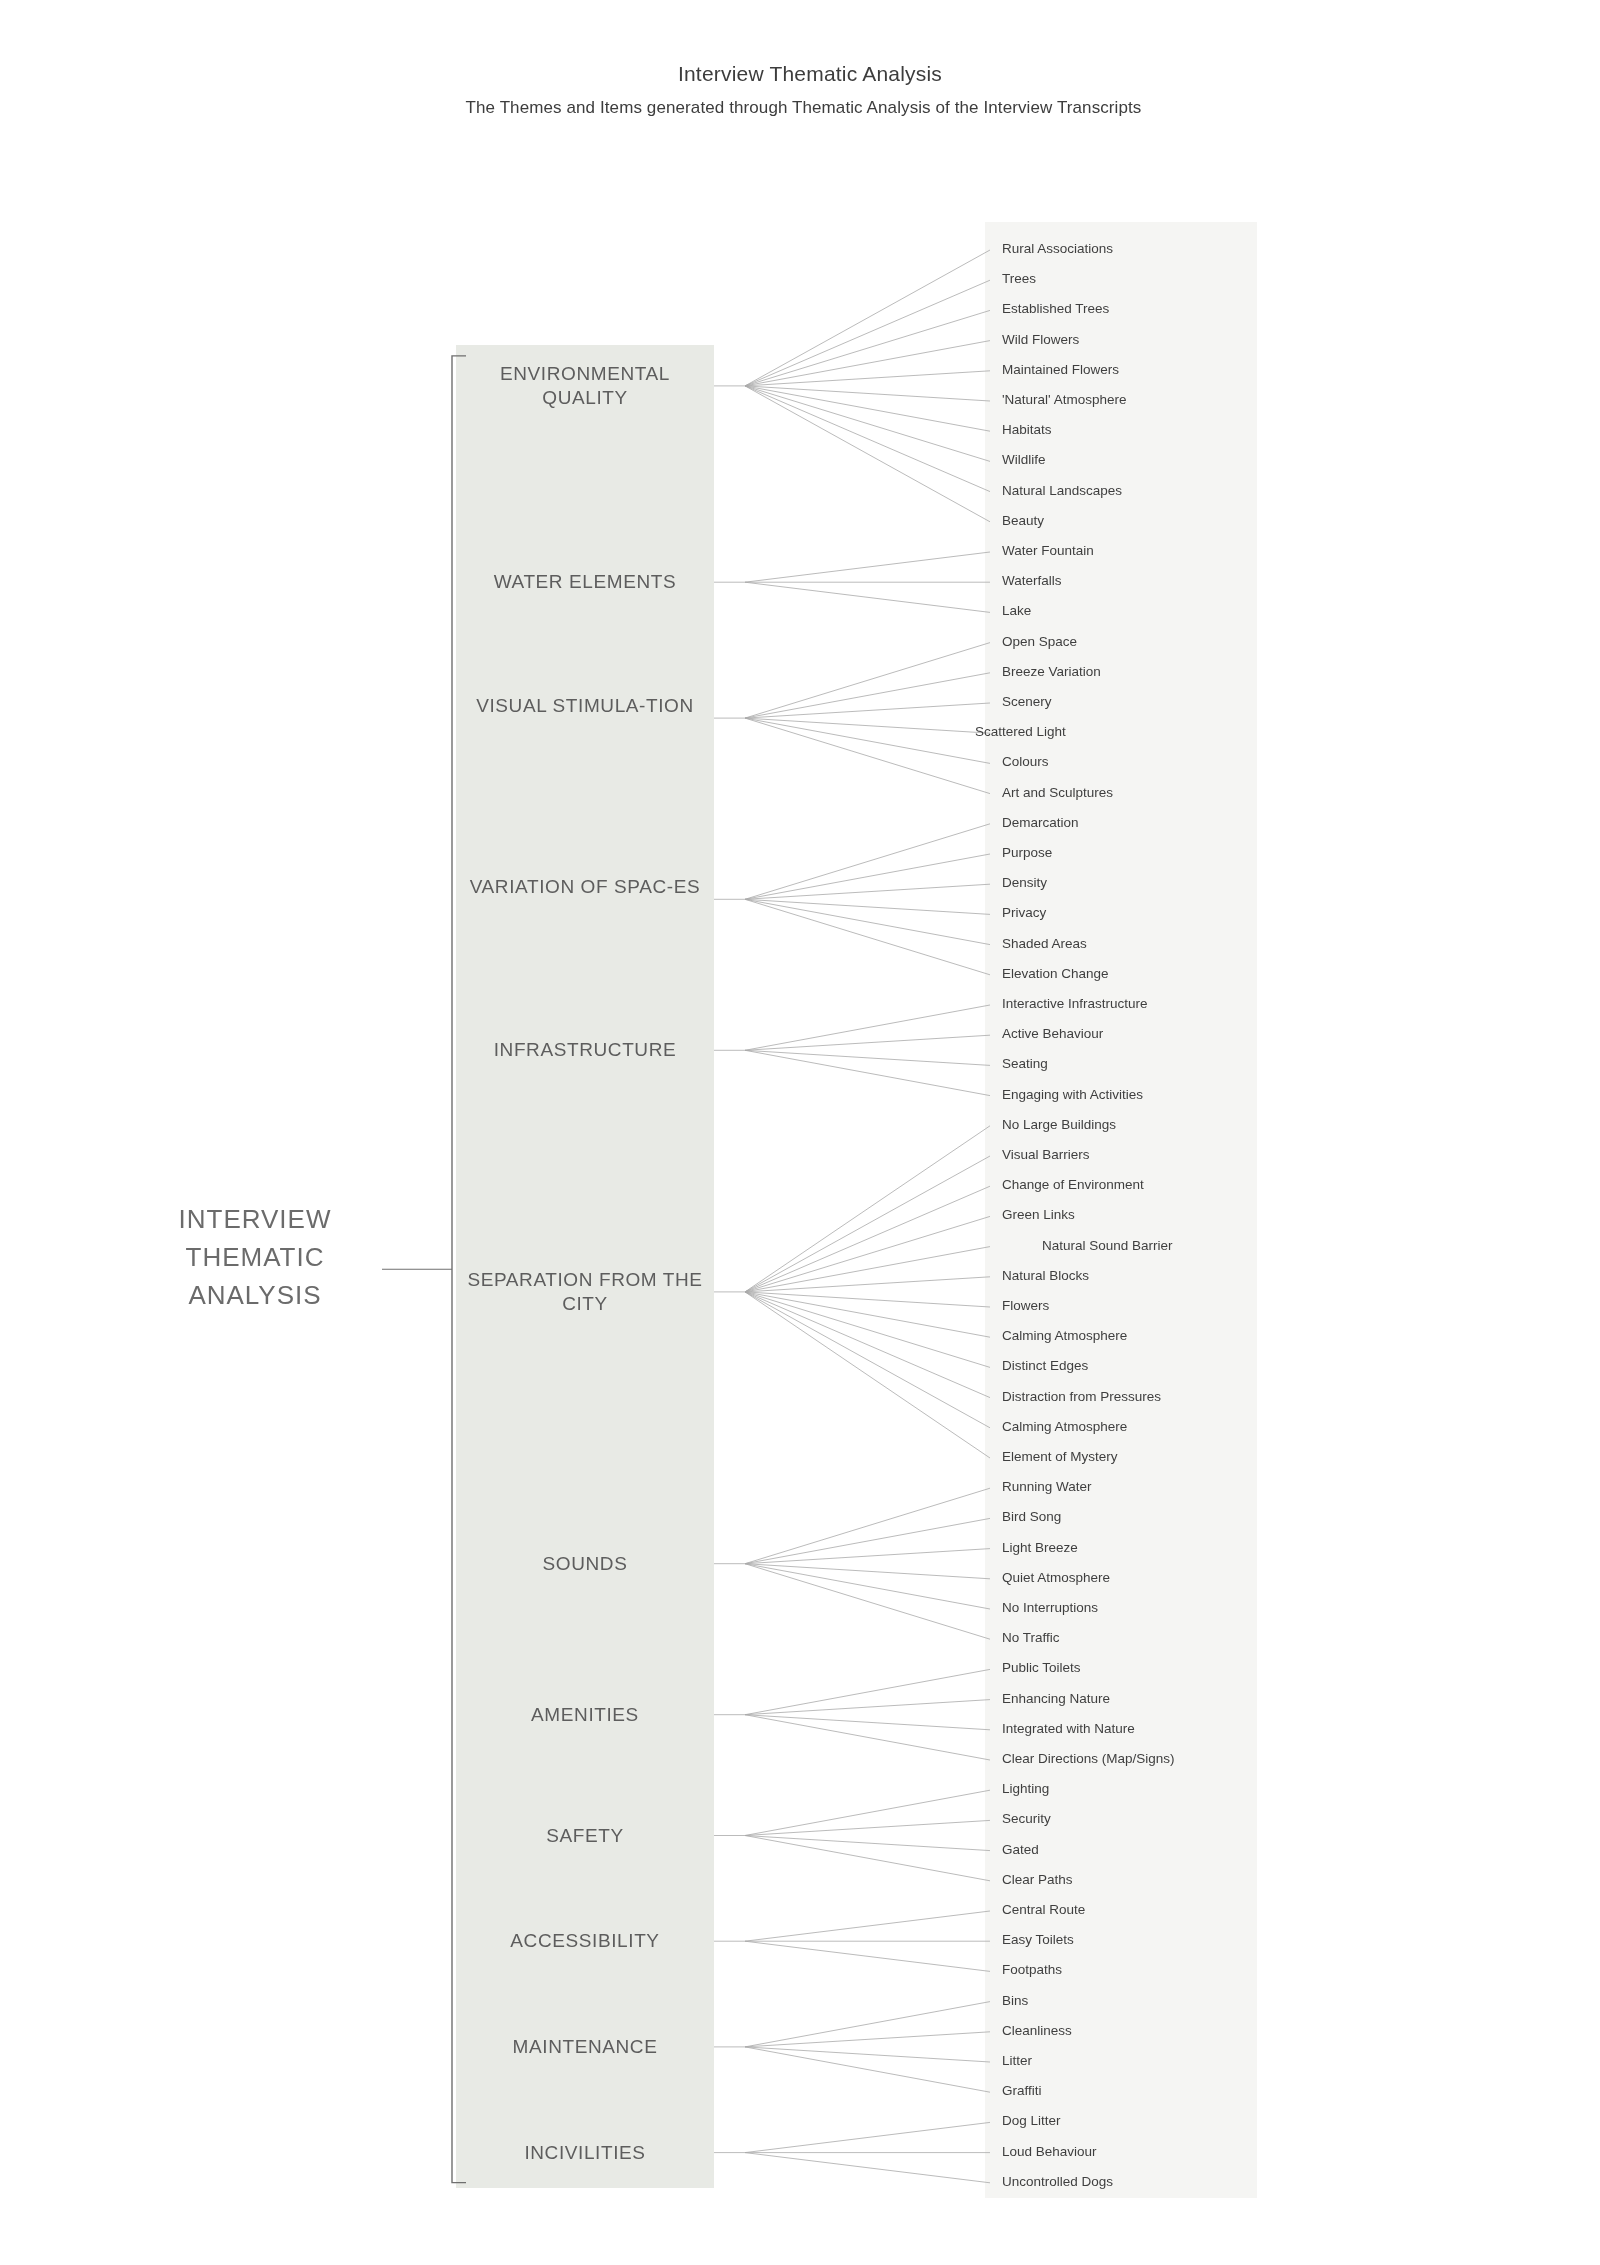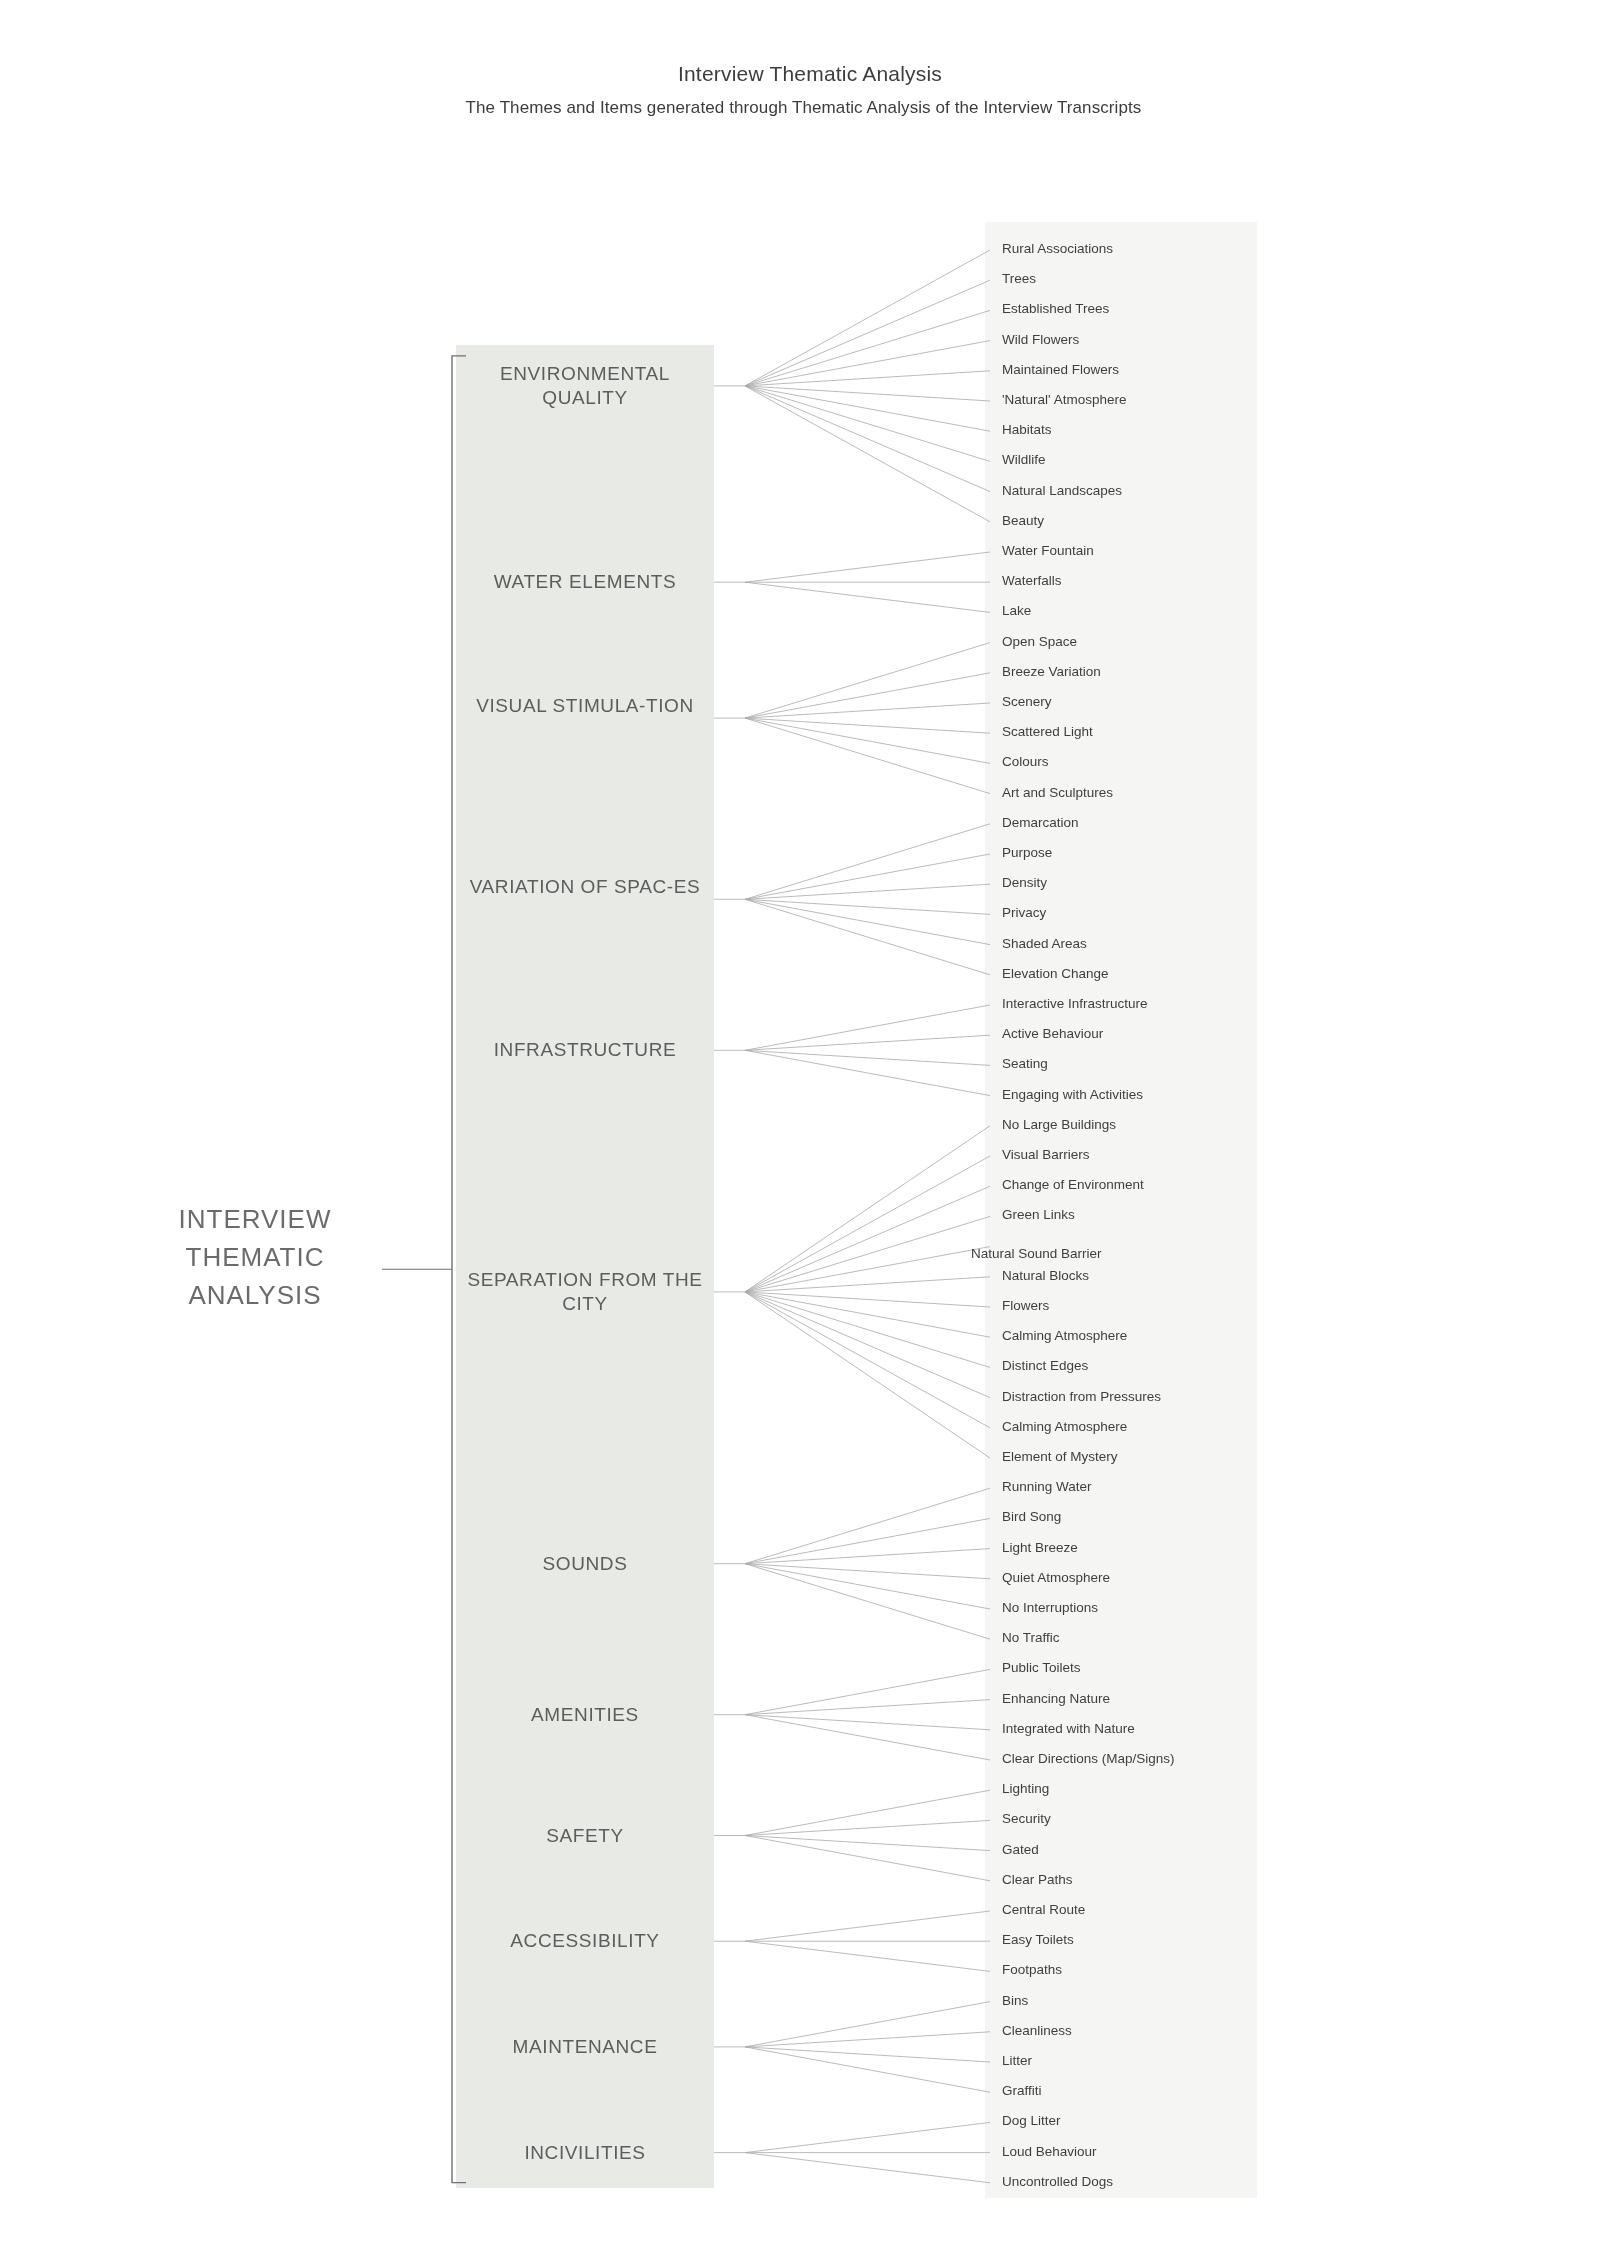--- a/index.html
+++ b/index.html
@@ -231,38 +231,38 @@
         <div class="item-label" style="top: 422.2px; left: 1002px;">Habitats</div>
         <div class="item-label" style="top: 452.4px; left: 1002px;">Wildlife</div>
         <div class="item-label" style="top: 482.6px; left: 1002px;">Natural Landscapes</div>
         <div class="item-label" style="top: 512.8px; left: 1002px;">Beauty</div>
         <div class="item-label" style="top: 543px; left: 1002px;">Water Fountain</div>
         <div class="item-label" style="top: 573.2px; left: 1002px;">Waterfalls</div>
         <div class="item-label" style="top: 603.4px; left: 1002px;">Lake</div>
         <div class="item-label" style="top: 633.6px; left: 1002px;">Open  Space</div>
         <div class="item-label" style="top: 663.8px; left: 1002px;">Breeze Variation</div>
         <div class="item-label" style="top: 694px; left: 1002px;">Scenery</div>
-        <div class="item-label" style="top: 724.2px; left: 1002px; text-align: right;">Scattered Light</div>
+        <div class="item-label" style="top: 724.2px; left: 975px; text-align: right;">Scattered Light</div>
         <div class="item-label" style="top: 754.4px; left: 1002px;">Colours</div>
         <div class="item-label" style="top: 784.6px; left: 1002px;">Art and Sculptures</div>
         <div class="item-label" style="top: 814.8px; left: 1002px;">Demarcation</div>
         <div class="item-label" style="top: 845px; left: 1002px;">Purpose</div>
         <div class="item-label" style="top: 875.2px; left: 1002px;">Density</div>
         <div class="item-label" style="top: 905.4px; left: 1002px;">Privacy</div>
         <div class="item-label" style="top: 935.6px; left: 1002px;">Shaded Areas</div>
         <div class="item-label" style="top: 965.8px; left: 1002px;">Elevation Change</div>
         <div class="item-label" style="top: 996px; left: 1002px;">Interactive Infrastructure</div>
         <div class="item-label" style="top: 1026.2px; left: 1002px;">Active Behaviour</div>
         <div class="item-label" style="top: 1056.4px; left: 1002px;">Seating</div>
         <div class="item-label" style="top: 1086.6px; left: 1002px;">Engaging with Activities</div>
         <div class="item-label" style="top: 1116.8px; left: 1002px;">No Large Buildings</div>
         <div class="item-label" style="top: 1147px; left: 1002px;">Visual Barriers</div>
         <div class="item-label" style="top: 1177.2px; left: 1002px;">Change of Environment</div>
         <div class="item-label" style="top: 1207.4px; left: 1002px;">Green Links</div>
-        <div class="item-label" style="top: 1237.6px; left: 971px; margin-top: 8px;">Natural Sound Barrier</div>
+        <div class="item-label" style="top: 1237.6px; left: 1042px;">Natural Sound Barrier</div>
         <div class="item-label" style="top: 1267.8px; left: 1002px;">Natural Blocks</div>
         <div class="item-label" style="top: 1298px; left: 1002px;">Flowers</div>
         <div class="item-label" style="top: 1328.2px; left: 1002px;">Calming Atmosphere</div>
         <div class="item-label" style="top: 1358.4px; left: 1002px;">Distinct Edges</div>
         <div class="item-label" style="top: 1388.6px; left: 1002px;">Distraction from Pressures</div>
         <div class="item-label" style="top: 1418.8px; left: 1002px;">Calming Atmosphere</div>
         <div class="item-label" style="top: 1449px; left: 1002px;">Element of Mystery</div>
         <div class="item-label" style="top: 1479.2px; left: 1002px;">Running Water</div>
         <div class="item-label" style="top: 1509.4px; left: 1002px;">Bird Song</div>
         <div class="item-label" style="top: 1539.6px; left: 1002px;">Light Breeze</div>

